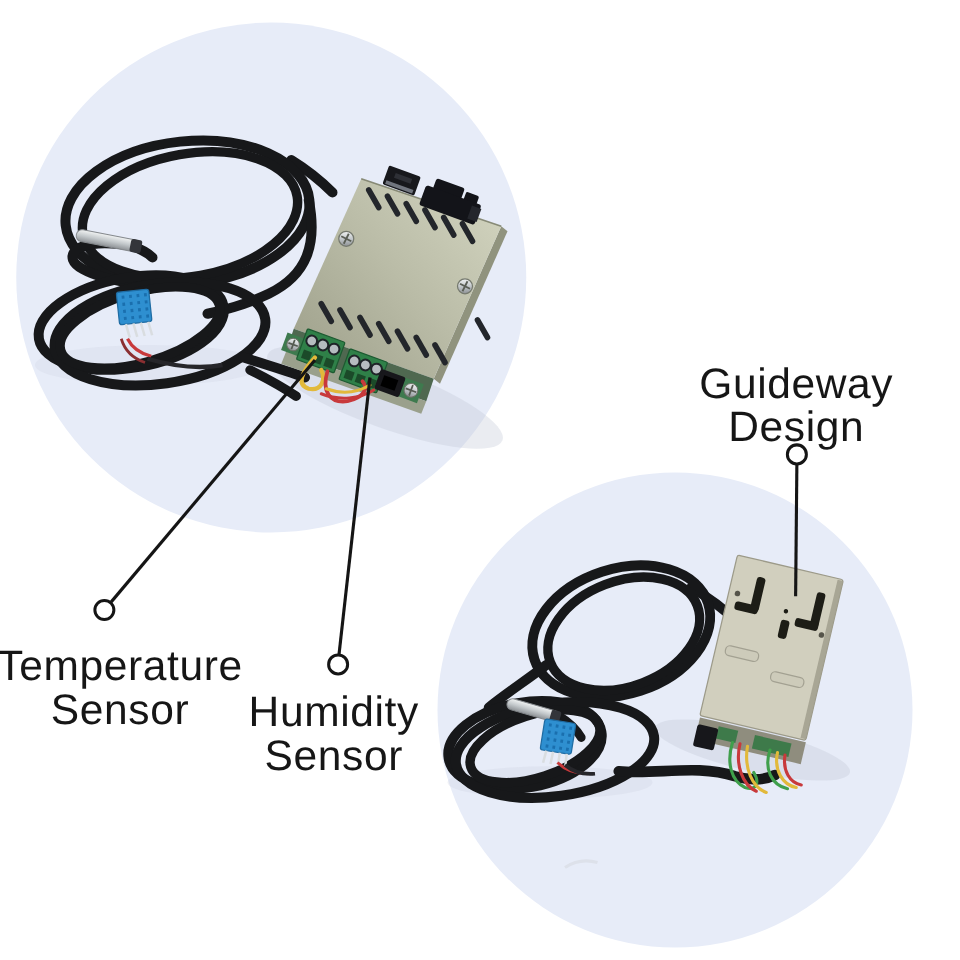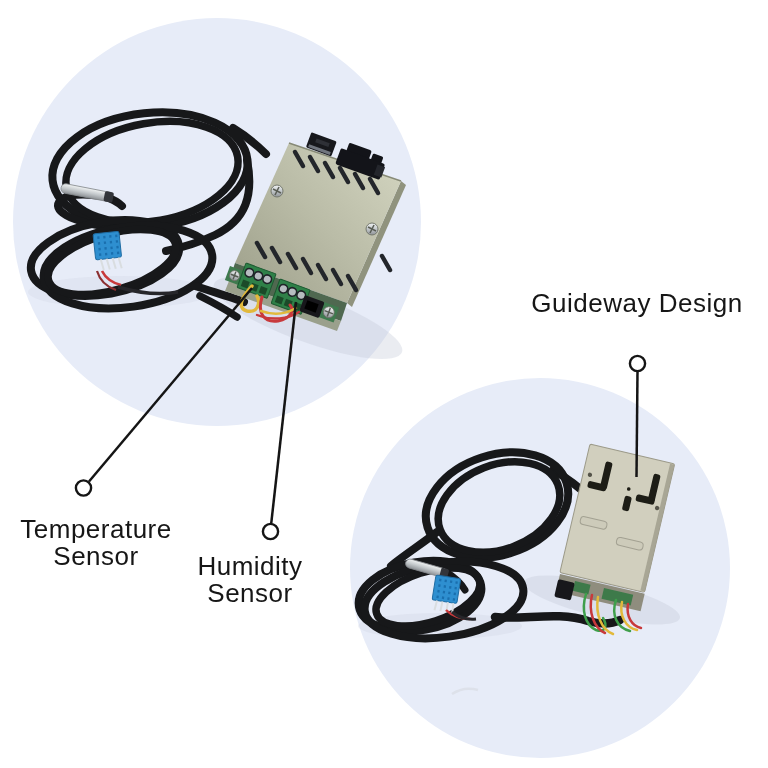--- a/index.html
+++ b/index.html
@@ -1,22 +1,22 @@
 <!DOCTYPE html>
 <html><head>
 <meta charset="utf-8">
 <style>
   html,body{margin:0;padding:0;background:#ffffff;}
   #canvas{position:relative;width:768px;height:768px;background:#ffffff;overflow:hidden;
           font-family:"Liberation Sans","DejaVu Sans",sans-serif;}
   #scene{position:absolute;left:0;top:0;}
   .callout-label{position:absolute;width:250px;text-align:center;color:#161616;
-                 font-size:26px;line-height:1.04;letter-spacing:0.5px;white-space:pre-line;}
+                 font-size:34px;line-height:1.04;letter-spacing:0.5px;white-space:pre-line;}
   #label-temperature{left:-29px;top:516px;}
-  #label-humidity{left:125px;top:553px;}
+  #label-humidity{left:142px;top:553px;}
   #label-guideway{left:512px;top:290px;}
 </style>
 </head>
 <body>
 
 <div id="canvas">
 
 <svg id="scene" width="768" height="768" viewBox="0 0 768 768">
   <defs>
     <linearGradient id="caseTop" x1="395" y1="165" x2="255" y2="290" gradientUnits="userSpaceOnUse">

